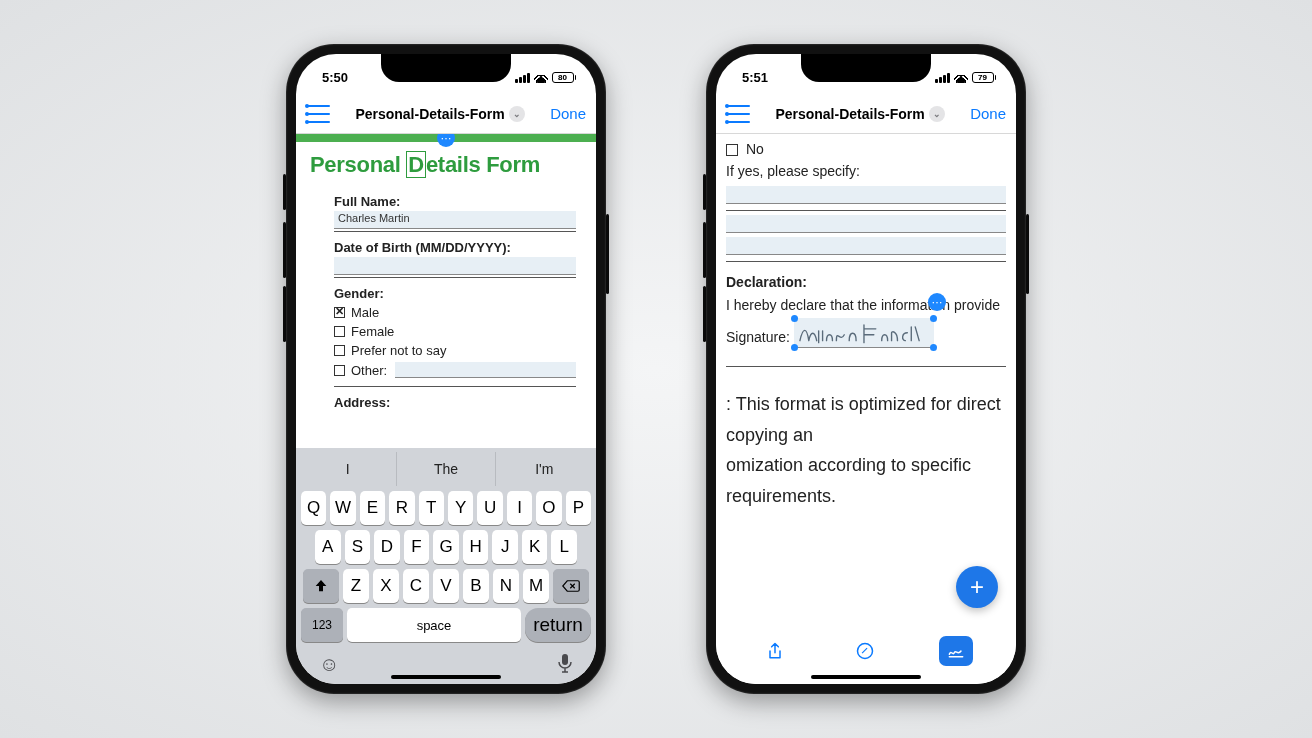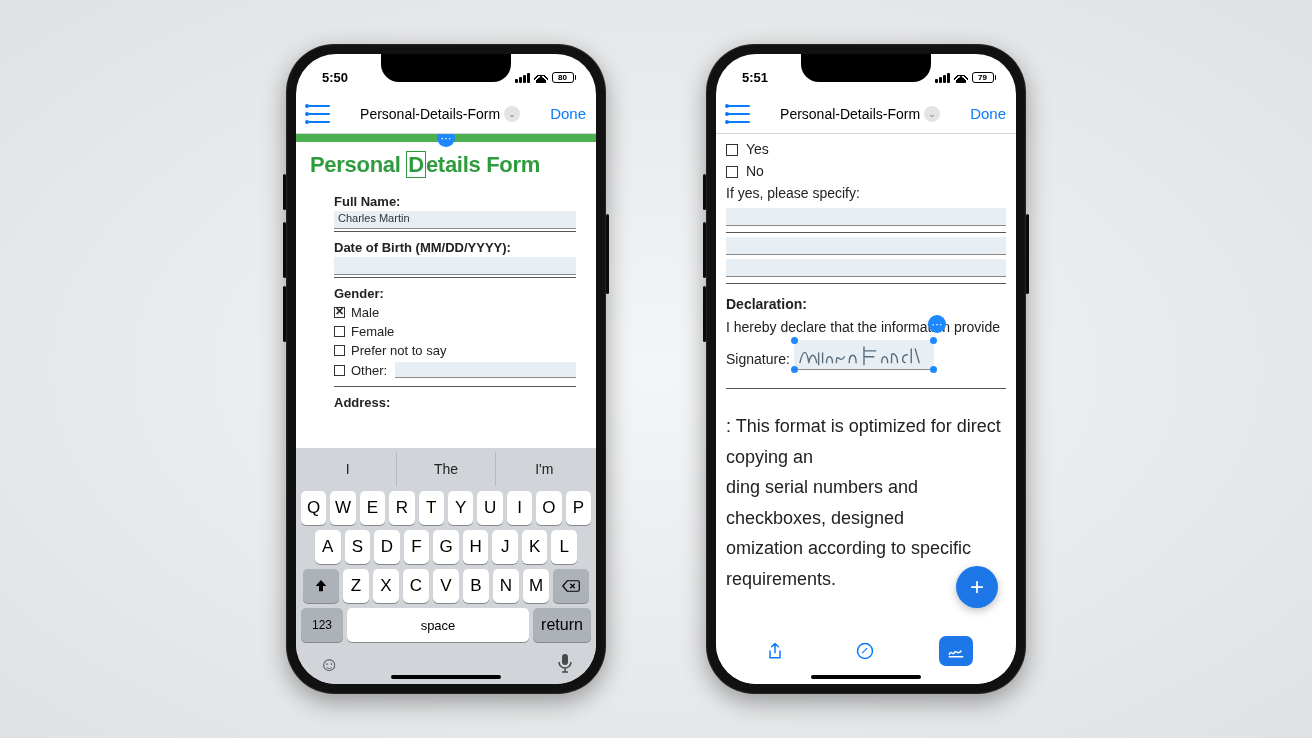--- a/index.html
+++ b/index.html
@@ -80,21 +80,21 @@
   .battery-body span { position:relative; z-index:1; mix-blend-mode:difference;}
   .battery-tip { width:1.5px; height:5px; background:#000; border-radius:0 2px 2px 0;}
 
   .nav-bar {
     height: 40px;
     border-bottom: 1px solid #d8d8d8;
     display:flex; align-items:center; justify-content:space-between;
     padding: 0 10px;
     font-size: 15px;
   }
-  .nav-center { display:flex; align-items:center; gap:4px; font-weight:400; font-size:14px;}
+  .nav-center { display:flex; align-items:center; gap:4px; font-weight:700; font-size:14px;}
   .nav-center .chev { width:16px;height:16px;border-radius:50%;background:#e4e4e6; display:inline-flex;align-items:center;justify-content:center;font-size:9px;color:#7a7a7e;}
   .nav-done { color:#0a7aff; font-weight:500;}
   .nav-icon { width:24px; height:18px; display:flex; flex-direction:column; justify-content:space-between;}
   .nav-icon div { height:2px; background:#0a7aff; border-radius:1px; position:relative;}
   .nav-icon div::before{content:"";position:absolute;left:-1px;top:-1px;width:4px;height:4px;border-radius:50%;background:#0a7aff;}
 
   .content { flex:1; overflow:hidden; position:relative; background:#fff; font-size:13px; color:#222;}
   .doc-pad { padding: 0 10px; }
 
   .green-bar { height:8px; background:#4caf50; margin-bottom:8px; position:relative;}
@@ -117,21 +117,21 @@
   .predict { display:flex; height:34px; }
   .predict div { flex:1; display:flex;align-items:center;justify-content:center; font-size:14px; color:#222; border-right:1px solid #b8bbc0;}
   .predict div:last-child{border-right:none;}
   .krow { display:flex; gap:4px; margin:5px 2px; justify-content:center;}
   .key { background:#fff; border-radius:5px; box-shadow:0 1px 0 #888; height:34px; flex:1; display:flex;align-items:center;justify-content:center; font-size:17px; max-width:26px;}
   .krow.r2 { padding:0 14px;}
   .key-shift, .key-del { background:#adb1b8; max-width:36px;}
   .space-row { display:flex; gap:4px; margin:5px 2px;}
   .key-123 { background:#adb1b8; width:42px; border-radius:5px; box-shadow:0 1px 0 #888; height:34px; display:flex;align-items:center;justify-content:center; font-size:12px;}
   .key-space { flex:1; background:#fff; border-radius:5px; box-shadow:0 1px 0 #888; height:34px; display:flex;align-items:center;justify-content:center; font-size:13px;}
-  .key-return { background:#adb1b8; width:58px; border-radius:5px; box-shadow:0 1px 0 #888; height:34px; display:flex;align-items:center;justify-content:center; font-size:16px;}
+  .key-return { background:#adb1b8; width:66px; border-radius:13px; box-shadow:0 1px 0 #888; height:34px; display:flex;align-items:center;justify-content:center; font-size:19px;}
   .kb-bottom { display:flex; justify-content:space-between; padding:6px 20px 0; font-size:20px; color:#4a4a4e;}
 
   .home-ind { position:absolute; bottom:5px; left:50%; transform:translateX(-50%); width:110px;height:4px;background:#000;border-radius:3px;}
 
   
   .p2-body { padding: 4px 10px; font-size:14px; line-height:1.5; }
   .p2-chk { display:flex; align-items:center; gap:8px; margin:1px 0;}
   .p2-box { width:12px;height:12px;border:1px solid #333;}
   .blue-line { background:#e7eff5; height:18px; border-bottom:1px solid #888; margin:4px 0;}
   .p2-label { font-weight:700; margin:10px 0 2px; font-size:14px;}
@@ -337,24 +337,20 @@
         <span>Personal-Details-Form</span>
         <span class="chev">⌄</span>
       </div>
       <span class="nav-done">Done</span>
     </div>
 
     <div class="content">
       <div class="p2-body">
         <div class="p2-chk">
             <span class="p2-box"></span>
-            <span>Yes</span>
-          </div>
-        <div class="p2-chk">
-            <span class="p2-box"></span>
             <span>No</span>
           </div>
         <div>If yes, please specify:</div>
         <div class="blue-line"></div>
         <div style="border-bottom:1px solid #555;margin:6px 0 2px;"></div>
 
         <div class="blue-line"></div>
         <div class="blue-line"></div>
         <div style="border-bottom:1px solid #555;margin:6px 0 2px;"></div>
 
@@ -373,21 +369,20 @@
               <span class="tr"></span>
             <svg class="sig-svg" viewBox="0 0 140 30">
               <path d="M5 22 C8 8,12 8,14 22 M14 22 C16 12,20 12,22 22 M24 12 L24 24 M28 22 L28 12 M32 22 C32 14,38 14,38 22 M42 22 C42 10,46 24,50 16 M55 22 C55 12,62 12,62 22 M70 6 L70 24 M70 10 L82 10 M70 16 L80 16 M88 22 C88 14,94 14,94 22 M98 22 L98 14 C98 12,104 12,104 22 M112 22 C108 22,108 14,114 14 M118 8 L118 22 M122 8 L126 22" stroke="#5a6b7a" stroke-width="1.4" fill="none" stroke-linecap="round"></path>
             </svg>
           </div>
         </div>
         <div style="border-bottom:1px solid #555;margin:18px 0 4px;"></div>
 
         <div class="note-text">
           <div>: This format is optimized for direct copying an</div>
-          <div>ding serial numbers and checkboxes, designed</div>
           <div>omization according to specific requirements.</div>
         </div>
       </div>
 
       <div class="fab">
         <span>+</span>
       </div>
 
       <div class="toolbar">
         <div class="tool-ic share-ic">

